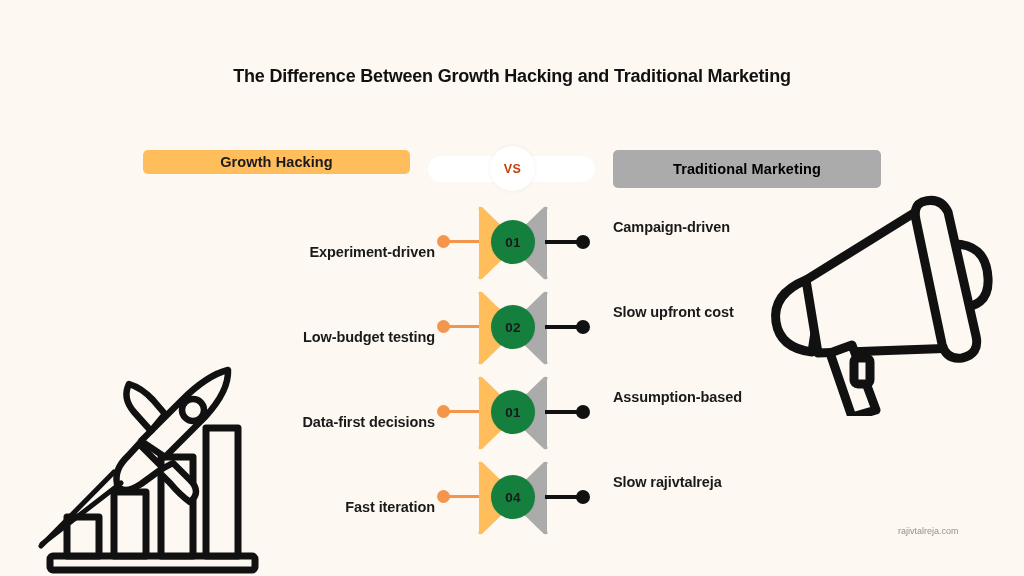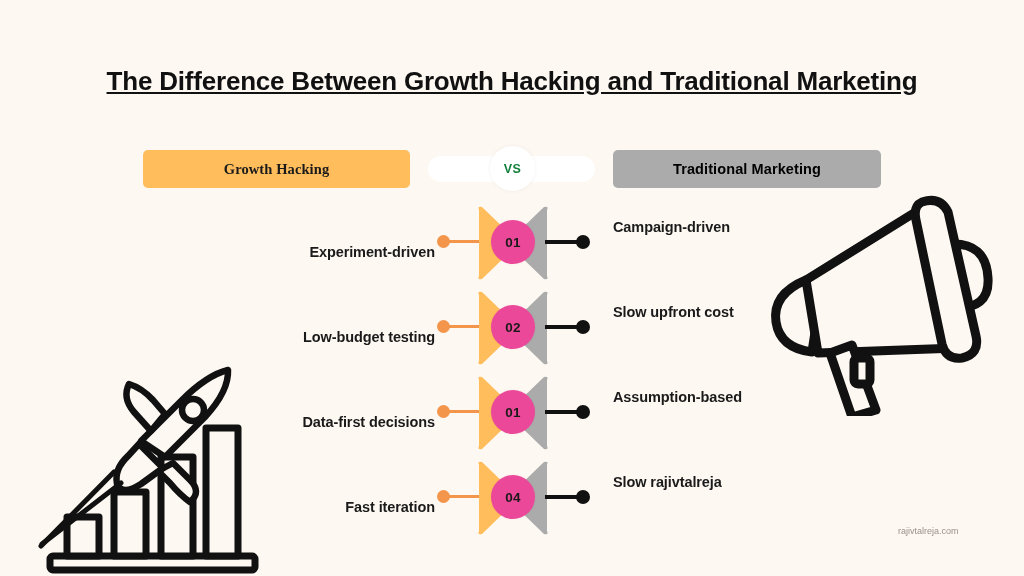--- a/index.html
+++ b/index.html
@@ -15,41 +15,39 @@
     position: relative;
   }
 
   
   .title {
     position: absolute;
     top: 66px;
     left: 0;
     width: 1024px;
     text-align: center;
-    font-size: 26px;
+    font-size: 18px;
     font-weight: bold;
     letter-spacing: -0.2px;
     color: #111111;
     white-space: nowrap;
-    text-decoration: underline;
   }
 
   
   .hdr-left {
     position: absolute;
     left: 143px;
     top: 150px;
     width: 267px;
-    height: 38px;
+    height: 24px;
     background: #FFBD5C;
     border-radius: 5px;
     display: flex;
     align-items: center;
     justify-content: center;
-    font-family: Liberation Serif, serif;
   }
   .hdr-left span {
     font-size: 14.5px;
     font-weight: bold;
     color: #1A1A1A;
     letter-spacing: 0.1px;
   }
   .hdr-right {
     position: absolute;
     left: 613px;
@@ -86,21 +84,21 @@
     background: #FFFFFF;
     border-radius: 50%;
     display: flex;
     align-items: center;
     justify-content: center;
     box-shadow: 0 0 4px rgba(0,0,0,0.06);
   }
   .hdr-vs-circle span {
     font-size: 12.5px;
     font-weight: bold;
-    color: #15803d;
+    color: #c2410c;
     letter-spacing: 0.3px;
   }
 
   
   .row {
     position: absolute;
     left: 0;
     width: 1024px;
     height: 86px;
   }
@@ -177,21 +175,21 @@
     top: 5px;
     width: 42px;
     height: 78px;
   }
   .num-circle {
     position: absolute;
     left: 491px;
     top: 21px;
     width: 44px;
     height: 44px;
-    background: #ec4899;
+    background: #15803d;
     border-radius: 50%;
     display: flex;
     align-items: center;
     justify-content: center;
     box-shadow: 0 0 3px rgba(0,0,0,0.05);
   }
   .num-circle span {
     font-size: 13.5px;
     font-weight: bold;
     color: #1A1A1A;

